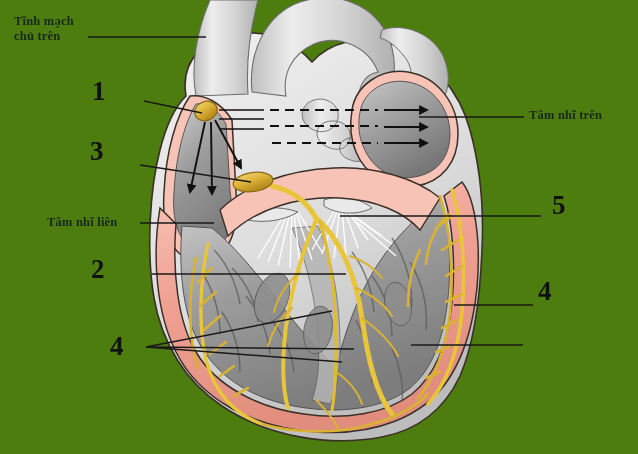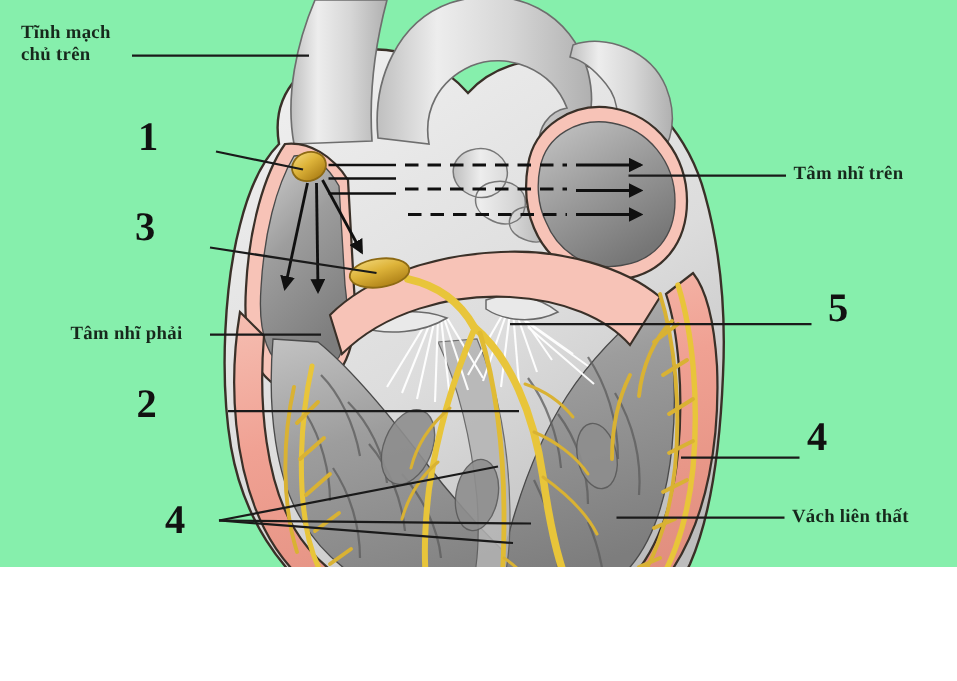--- a/index.html
+++ b/index.html
@@ -6,22 +6,22 @@
     margin: 0;
     padding: 0;
     background: #ffffff;
   }
   body {
     font-family: "Liberation Serif", serif;
   }
   #stage {
     position: relative;
     width: 638px;
-    height: 378px;
-    background: #86efac;
+    height: 454px;
+    background: #4d7c0f;
     overflow: hidden;
   }
   #figure {
     position: absolute;
     left: 0;
     top: 0;
     width: 638px;
     height: 454px;
   }
   .txt-label {
@@ -271,25 +271,24 @@
       <line x1="146" y1="347" x2="354" y2="349"></line>
       <line x1="146" y1="347" x2="342" y2="362"></line>
       <line x1="454" y1="305" x2="533" y2="305"></line>
       <line x1="340" y1="216" x2="541" y2="216"></line>
     </g>
   </svg>
 
   <div class="txt-label" id="lbl-svc">Tĩnh mạch
 chủ trên</div>
 
-  <div class="txt-label" id="lbl-ra">Tâm nhĩ phải</div>
+  <div class="txt-label" id="lbl-ra">Tâm nhĩ liên</div>
 
   <div class="txt-label" id="lbl-la">Tâm nhĩ trên</div>
 
-  <div class="txt-label" id="lbl-ivs">Vách liên thất</div>
 
   <div class="num-label" id="num-1">1</div>
 
   <div class="num-label" id="num-3">3</div>
 
   <div class="num-label" id="num-2">2</div>
 
   <div class="num-label" id="num-4a">4</div>
 
   <div class="num-label" id="num-4b">4</div>

